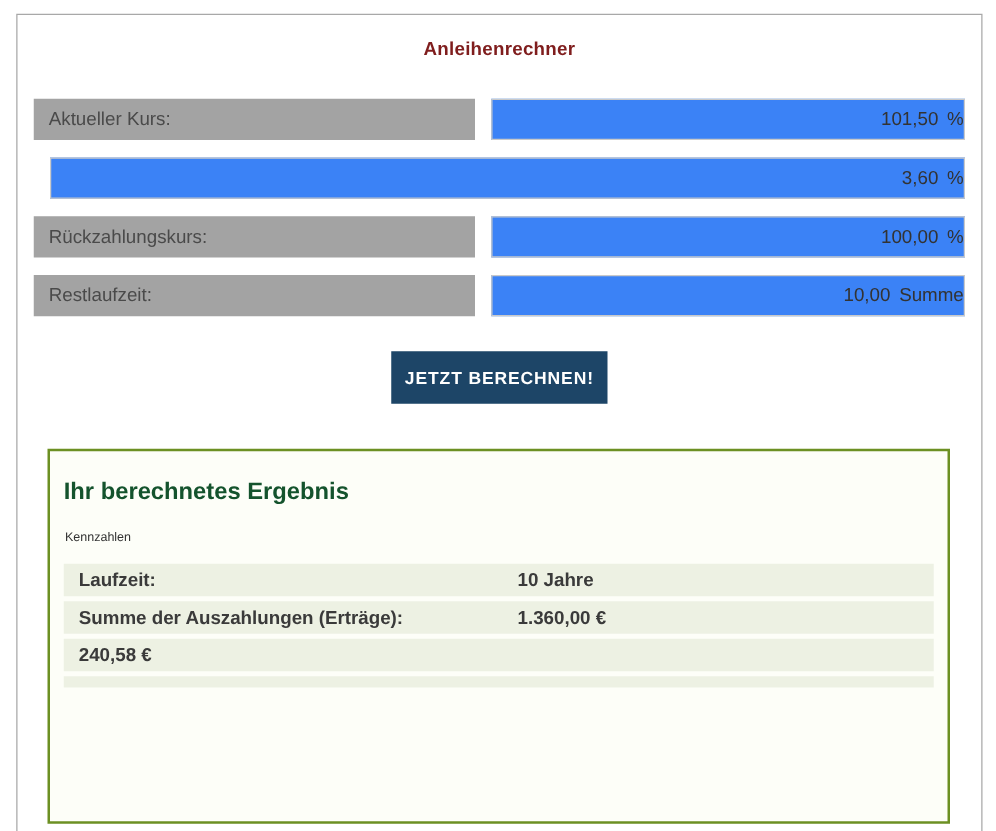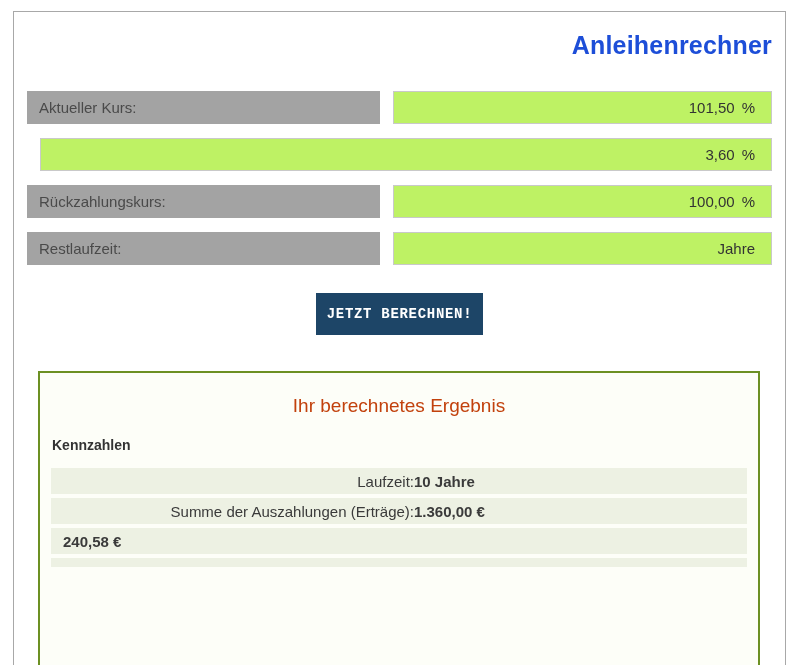--- a/index.html
+++ b/index.html
@@ -15,24 +15,24 @@
     box-sizing: border-box;
     margin: 11px 0 0 13px;
     width: 773px;
     height: 720px;
     background: #ffffff;
     border: 1px solid #a8a8a8;
     padding: 0 13px;
   }
   .page-title {
     margin: 19px 0 0 0;
-    text-align: right;
-    font-size: 25px;
-    font-weight: bold;
-    color: #1d4ed8;
+    text-align: center;
+    font-size: 15px;
+    font-weight: bold;
+    color: #7f1d1d;
     letter-spacing: 0.2px;
   }
   .calc-form { margin-top: 31px; }
   .form-row {
     display: flex;
     height: 33px;
     margin-bottom: 14px;
   }
   .label-cell {
     box-sizing: border-box;
@@ -42,25 +42,25 @@
     align-items: center;
     padding-left: 12px;
     font-size: 15px;
     color: #4a4a4a;
   }
   .input-box {
     box-sizing: border-box;
     flex: 1;
     margin-left: 13px;
     border: 1px solid #c9c9c9;
-    background: #bef264;
+    background: #3b82f6;
     display: flex;
     align-items: center;
     justify-content: flex-end;
-    padding-right: 16px;
+    padding-right: 0;
   }
   .input-box input {
     border: 0;
     outline: none;
     text-align: right;
     font-size: 15px;
     color: #333333;
     width: 120px;
     background: transparent;
     font-family: "Liberation Sans", sans-serif;
@@ -72,65 +72,63 @@
     white-space: nowrap;
   }
   .button-wrap {
     text-align: center;
     margin-top: 28px;
   }
   .calc-button {
     background: #1d4567;
     color: #ffffff;
     border: 0;
-    font-family: Liberation Mono, monospace;
+    font-family: Liberation Sans, sans-serif;
     font-weight: bold;
     font-size: 14px;
     letter-spacing: 0.7px;
     padding: 13px 11px;
     cursor: pointer;
   }
   .results {
     box-sizing: border-box;
     margin: 36px 12px 0 11px;
     border: 2px solid #6c9023;
     background: #fdfef8;
     padding: 10px 11px 0 11px;
     height: 300px;
     overflow: hidden;
   }
   .results-title {
     margin: 12px 0 0 0;
-    text-align: center;
     font-size: 19px;
-    font-weight: normal;
-    color: #c2410c;
+    font-weight: bold;
+    color: #14532d;
   }
   .section-heading {
     margin: 20px 0 0 1px;
-    font-size: 14px;
-    font-weight: bold;
+    font-size: 10px;
+    font-weight: normal;
     color: #333333;
   }
   .results-table { margin-top: 15px; }
   .result-row {
     display: flex;
     align-items: center;
     box-sizing: border-box;
     min-height: 26px;
     background: #edf1e3;
     margin-bottom: 4px;
     padding-left: 12px;
     font-size: 15px;
     color: #3a3a3a;
   }
   .r-label {
     width: 351px;
-    font-weight: normal;
-    text-align: right;
+    font-weight: bold;
   }
   .r-value { font-weight: bold; }
   .result-row.partial {
     height: 9px;
     min-height: 9px;
     margin-top: 2px;
   }
 </style>
 </head>
 <body>
@@ -161,21 +159,22 @@
       <div class="label-cell">Rückzahlungskurs:</div>
       <div class="input-box">
         <input type="text" value="100,00" style="">
         <span class="unit">%</span>
       </div>
     </div>
 
     <div class="form-row">
       <div class="label-cell">Restlaufzeit:</div>
       <div class="input-box">
-        <span class="unit">Jahre</span>
+        <input type="text" value="10,00" style="">
+        <span class="unit">Summe</span>
       </div>
     </div>
 
     <div class="button-wrap">
       <button class="calc-button">JETZT BERECHNEN!</button>
     </div>
 
   </div>
 
   <div class="results">

